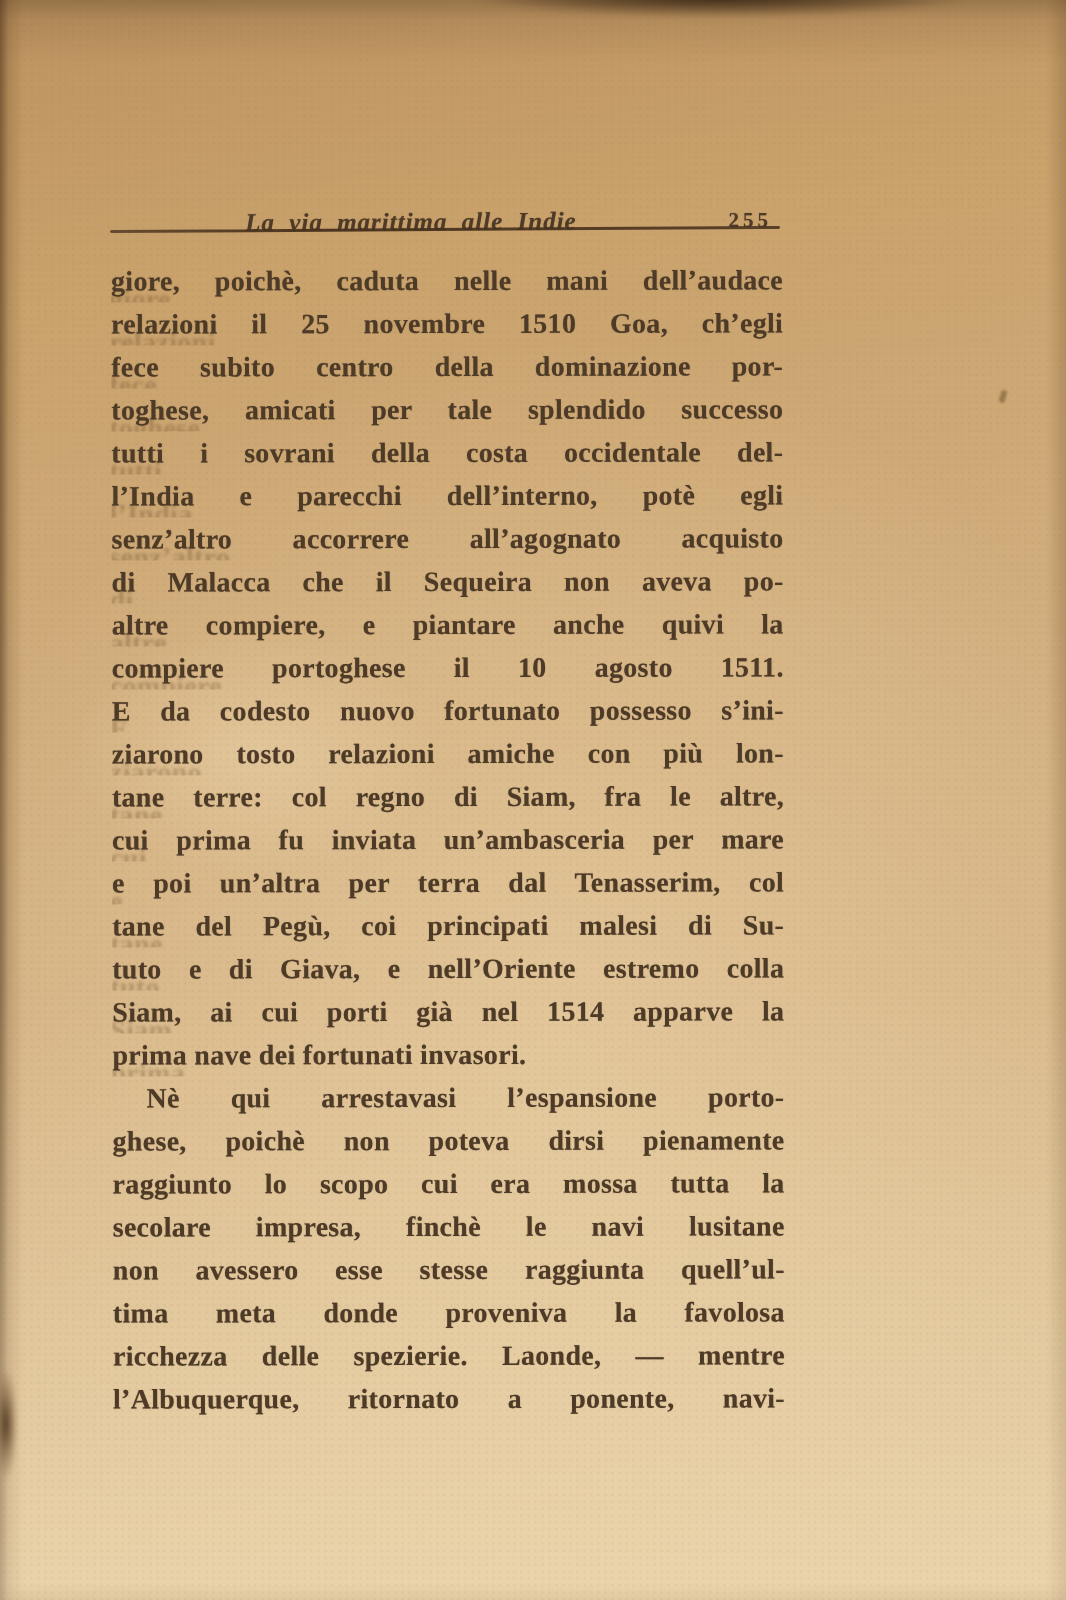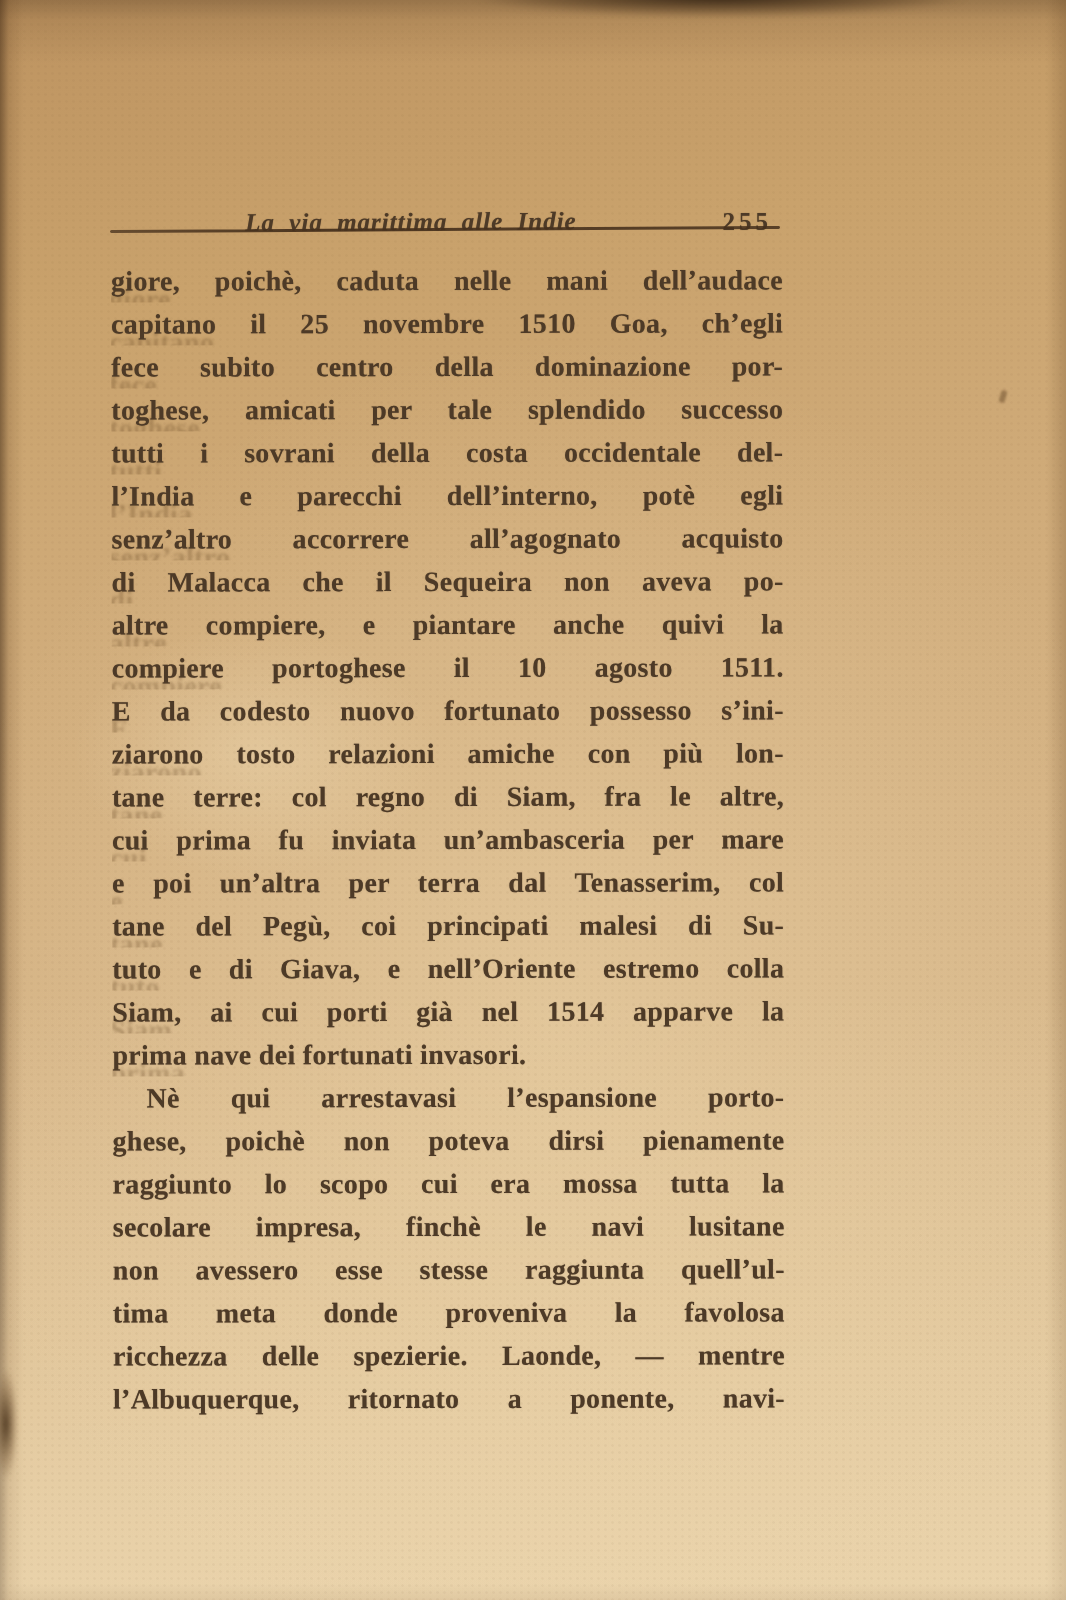--- a/index.html
+++ b/index.html
@@ -77,21 +77,21 @@
     font-size: 25px;
     letter-spacing: 1px;
     word-spacing: 7px;
     text-shadow: 0 0 1px rgba(77,58,39,0.55);
     transform: rotate(-0.3deg);
   }
   .page-number {
     position: absolute;
     right: 8px; top: 0;
     font-weight: bold;
-    font-size: 25px;
+    font-size: 21px;
     letter-spacing: 4px;
     text-shadow: 0 0 1px rgba(77,58,39,0.55);
   }
   .rule {
     position: absolute;
     left: 110px; top: 228px;
     width: 670px; height: 3px;
     border-radius: 2px;
     background: linear-gradient(90deg, rgba(70,48,28,0.75), rgba(70,48,28,0.95) 30%, rgba(70,48,28,0.85));
     transform: rotate(-0.35deg);
@@ -143,21 +143,21 @@
 
 <div class="header">
   <div class="header-title">La via marittima alle Indie</div>
   <div class="page-number">255</div>
 </div>
 
 <div class="rule"></div>
 
 <div class="page-text">
     <div class="line j"><span class="ghost">giore,</span> poichè, caduta nelle mani dell’audace</div>
-    <div class="line j"><span class="ghost">capitano</span> il 25 novembre 1510 Goa, ch’egli</div>
+    <div class="line j"><span class="ghost">relazioni</span> il 25 novembre 1510 Goa, ch’egli</div>
     <div class="line j"><span class="ghost">fece</span> subito centro della dominazione por-</div>
     <div class="line j"><span class="ghost">toghese,</span> amicati per tale splendido successo</div>
     <div class="line j"><span class="ghost">tutti</span> i sovrani della costa occidentale del-</div>
     <div class="line j"><span class="ghost">l’India</span> e parecchi dell’interno, potè egli</div>
     <div class="line j"><span class="ghost">senz’altro</span> accorrere all’agognato acquisto</div>
     <div class="line j"><span class="ghost">di</span> Malacca che il Sequeira non aveva po-</div>
     <div class="line j"><span class="ghost">altre</span> compiere, e piantare anche quivi la</div>
     <div class="line j"><span class="ghost">compiere</span> portoghese il 10 agosto 1511.</div>
     <div class="line j"><span class="ghost">E</span> da codesto nuovo fortunato possesso s’ini-</div>
     <div class="line j"><span class="ghost">ziarono</span> tosto relazioni amiche con più lon-</div>

